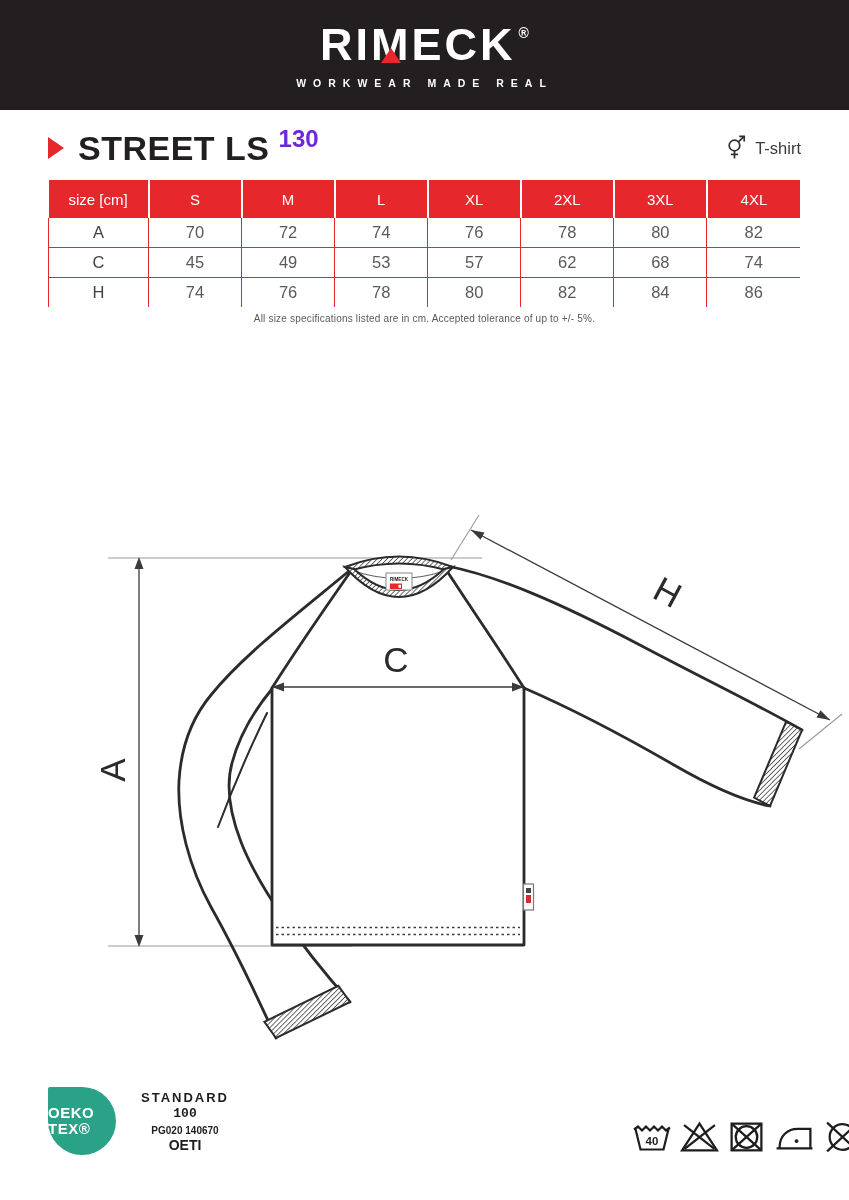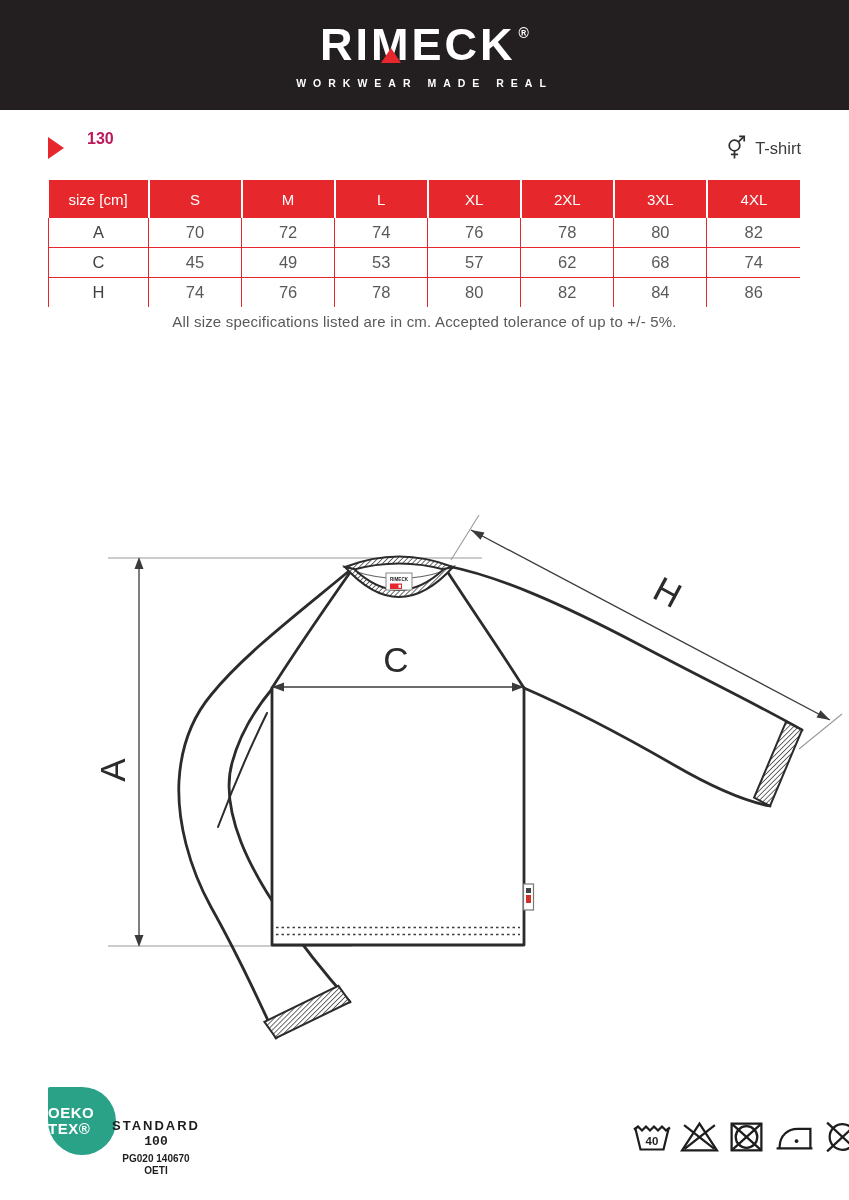--- a/index.html
+++ b/index.html
@@ -25,21 +25,21 @@
   .logo-reg { font-size:14px; vertical-align:22px; margin-left:3px; letter-spacing:0; }
   .tagline { color:#fff; font-size:10.5px; font-weight:bold; letter-spacing:7px; margin-top:10px; }
 
   
   .title-row { position:absolute; top:127px; left:48px; right:48px; height:42px; display:flex; align-items:center; }
   .title-arrow {
     width:0; height:0; border-top:11px solid transparent; border-bottom:11px solid transparent;
     border-left:16px solid #e6282d; margin-right:14px;
   }
   .title-text { font-size:34px; font-weight:bold; color:#231f20; letter-spacing:.5px; }
-  .title-code { font-size:16px; font-weight:bold; color:#be185d; margin-left:9px; transform:translateY(-9px); }
+  .title-code { font-size:24px; font-weight:bold; color:#6d28d9; margin-left:9px; transform:translateY(-9px); }
   .category { margin-left:auto; display:flex; align-items:center; gap:8px; }
   .category .cat-label { font-size:16.5px; color:#3b3b3b; }
 
   
   .size-table {
     position:absolute; left:48px; top:180px; width:752px;
     border-collapse:collapse; table-layout:fixed;
   }
   .size-table th:first-child, .size-table td:first-child { width:100px; }
   .size-table th {
@@ -51,21 +51,21 @@
     height:29.5px; text-align:center; vertical-align:middle;
     font-size:16.5px; color:#58595b;
     border-right:1.6px solid #e6282d;
   }
   .size-table td:last-child { border-right:none; }
   .size-table td:first-child { border-left:1.6px solid #e6282d; color:#414042; }
   .size-table tbody tr:nth-child(n+2) td { border-top:1.6px solid #e6282d; }
 
   .table-note {
     position:absolute; top:313px; left:0; width:849px; text-align:center;
-    font-size:15px; color:#58595b; letter-spacing:.2px;
+    font-size:10px; color:#58595b; letter-spacing:.2px;
   }
 
   
   .diagram { position:absolute; left:0; top:505px; width:849px; height:580px; }
   .diagram .outline { fill:none; stroke:#2b2b2b; stroke-width:2.8; stroke-linecap:round; stroke-linejoin:round; }
   .diagram .thinline { fill:none; stroke:#2b2b2b; stroke-width:2; stroke-linecap:round; }
   .diagram .ext { stroke:#9a9a9a; stroke-width:1.1; fill:none; }
   .diagram .dim { stroke:#3a3a3a; stroke-width:1.3; fill:none; }
   .diagram .dim-arrow { fill:#3a3a3a; stroke:none; }
   .diagram .dim-label { font-family:"Liberation Sans",sans-serif; font-size:35px; fill:#2b2b2b; }
@@ -74,43 +74,44 @@
 
   
   .oeko-logo {
     position:absolute; left:48px; top:1087px; width:68px; height:68px;
     background:#2aa287; border-radius:2px 55% 55% 55%;
     display:flex; flex-direction:column; align-items:flex-start; justify-content:center;
     color:#fff; font-weight:bold; line-height:1.05;
   }
   .oeko-logo .l1 { font-size:15px; letter-spacing:.5px; }
   .oeko-logo .l2 { font-size:15px; letter-spacing:.5px; }
-  .standard-block { position:absolute; left:103px; top:1090px; width:106px; text-align:center; color:#1d1d1d;margin-top:28px; }
+  .standard-block { position:absolute; left:132px; top:1090px; width:106px; text-align:center; color:#1d1d1d; }
   .standard-block .sw { font-size:13px; font-weight:bold; letter-spacing:2px; }
   .standard-block .sn { font-size:13px; font-weight:bold; margin-top:1px;font-family:Liberation Mono, monospace; }
   .standard-block .sc { font-size:10px; font-weight:bold; margin-top:4px; }
-  .standard-block .si { font-size:10px; font-weight:bold; margin-top:1px; }
+  .standard-block .si { font-size:14px; font-weight:bold; margin-top:1px; }
 
   .care-row { position:absolute; left:632px; top:1119px; display:flex; gap:8px; }
   .care-row svg { display:block; }
   .care-stroke { fill:none; stroke:#1d1d1d; stroke-width:2.2; stroke-linecap:butt; stroke-linejoin:miter; }
   .care-num { font-family:"Liberation Sans",sans-serif; font-size:11.5px; font-weight:bold; fill:#1d1d1d; }
 </style>
 </head>
 <body>
 
 <div class="topbar">
   <div class="logo">
     <span>RI</span><span class="m-wrap"><span>M</span><span class="m-tri"></span></span><span>ECK</span><span class="logo-reg">®</span>
   </div>
   <div class="tagline">WORKWEAR MADE REAL</div>
 </div>
 
 <div class="title-row">
   <span class="title-arrow"></span>
+  <span class="title-text">STREET LS</span>
   <span class="title-code">130</span>
   <span class="category">
     <svg width="22" height="27" viewBox="0 0 22 27">
       <g fill="none" stroke="#2f2f2f" stroke-width="1.7">
         <circle cx="9.5" cy="10.5" r="5.3"></circle>
         <path d="M13.4,6.8 L18.6,1.8"></path>
         <path d="M14.2,1.4 L19.2,1.4 L19.2,6.4"></path>
         <path d="M9.5,15.8 L9.5,23.5"></path>
         <path d="M5.9,19.4 L13.1,19.4"></path>
       </g>

